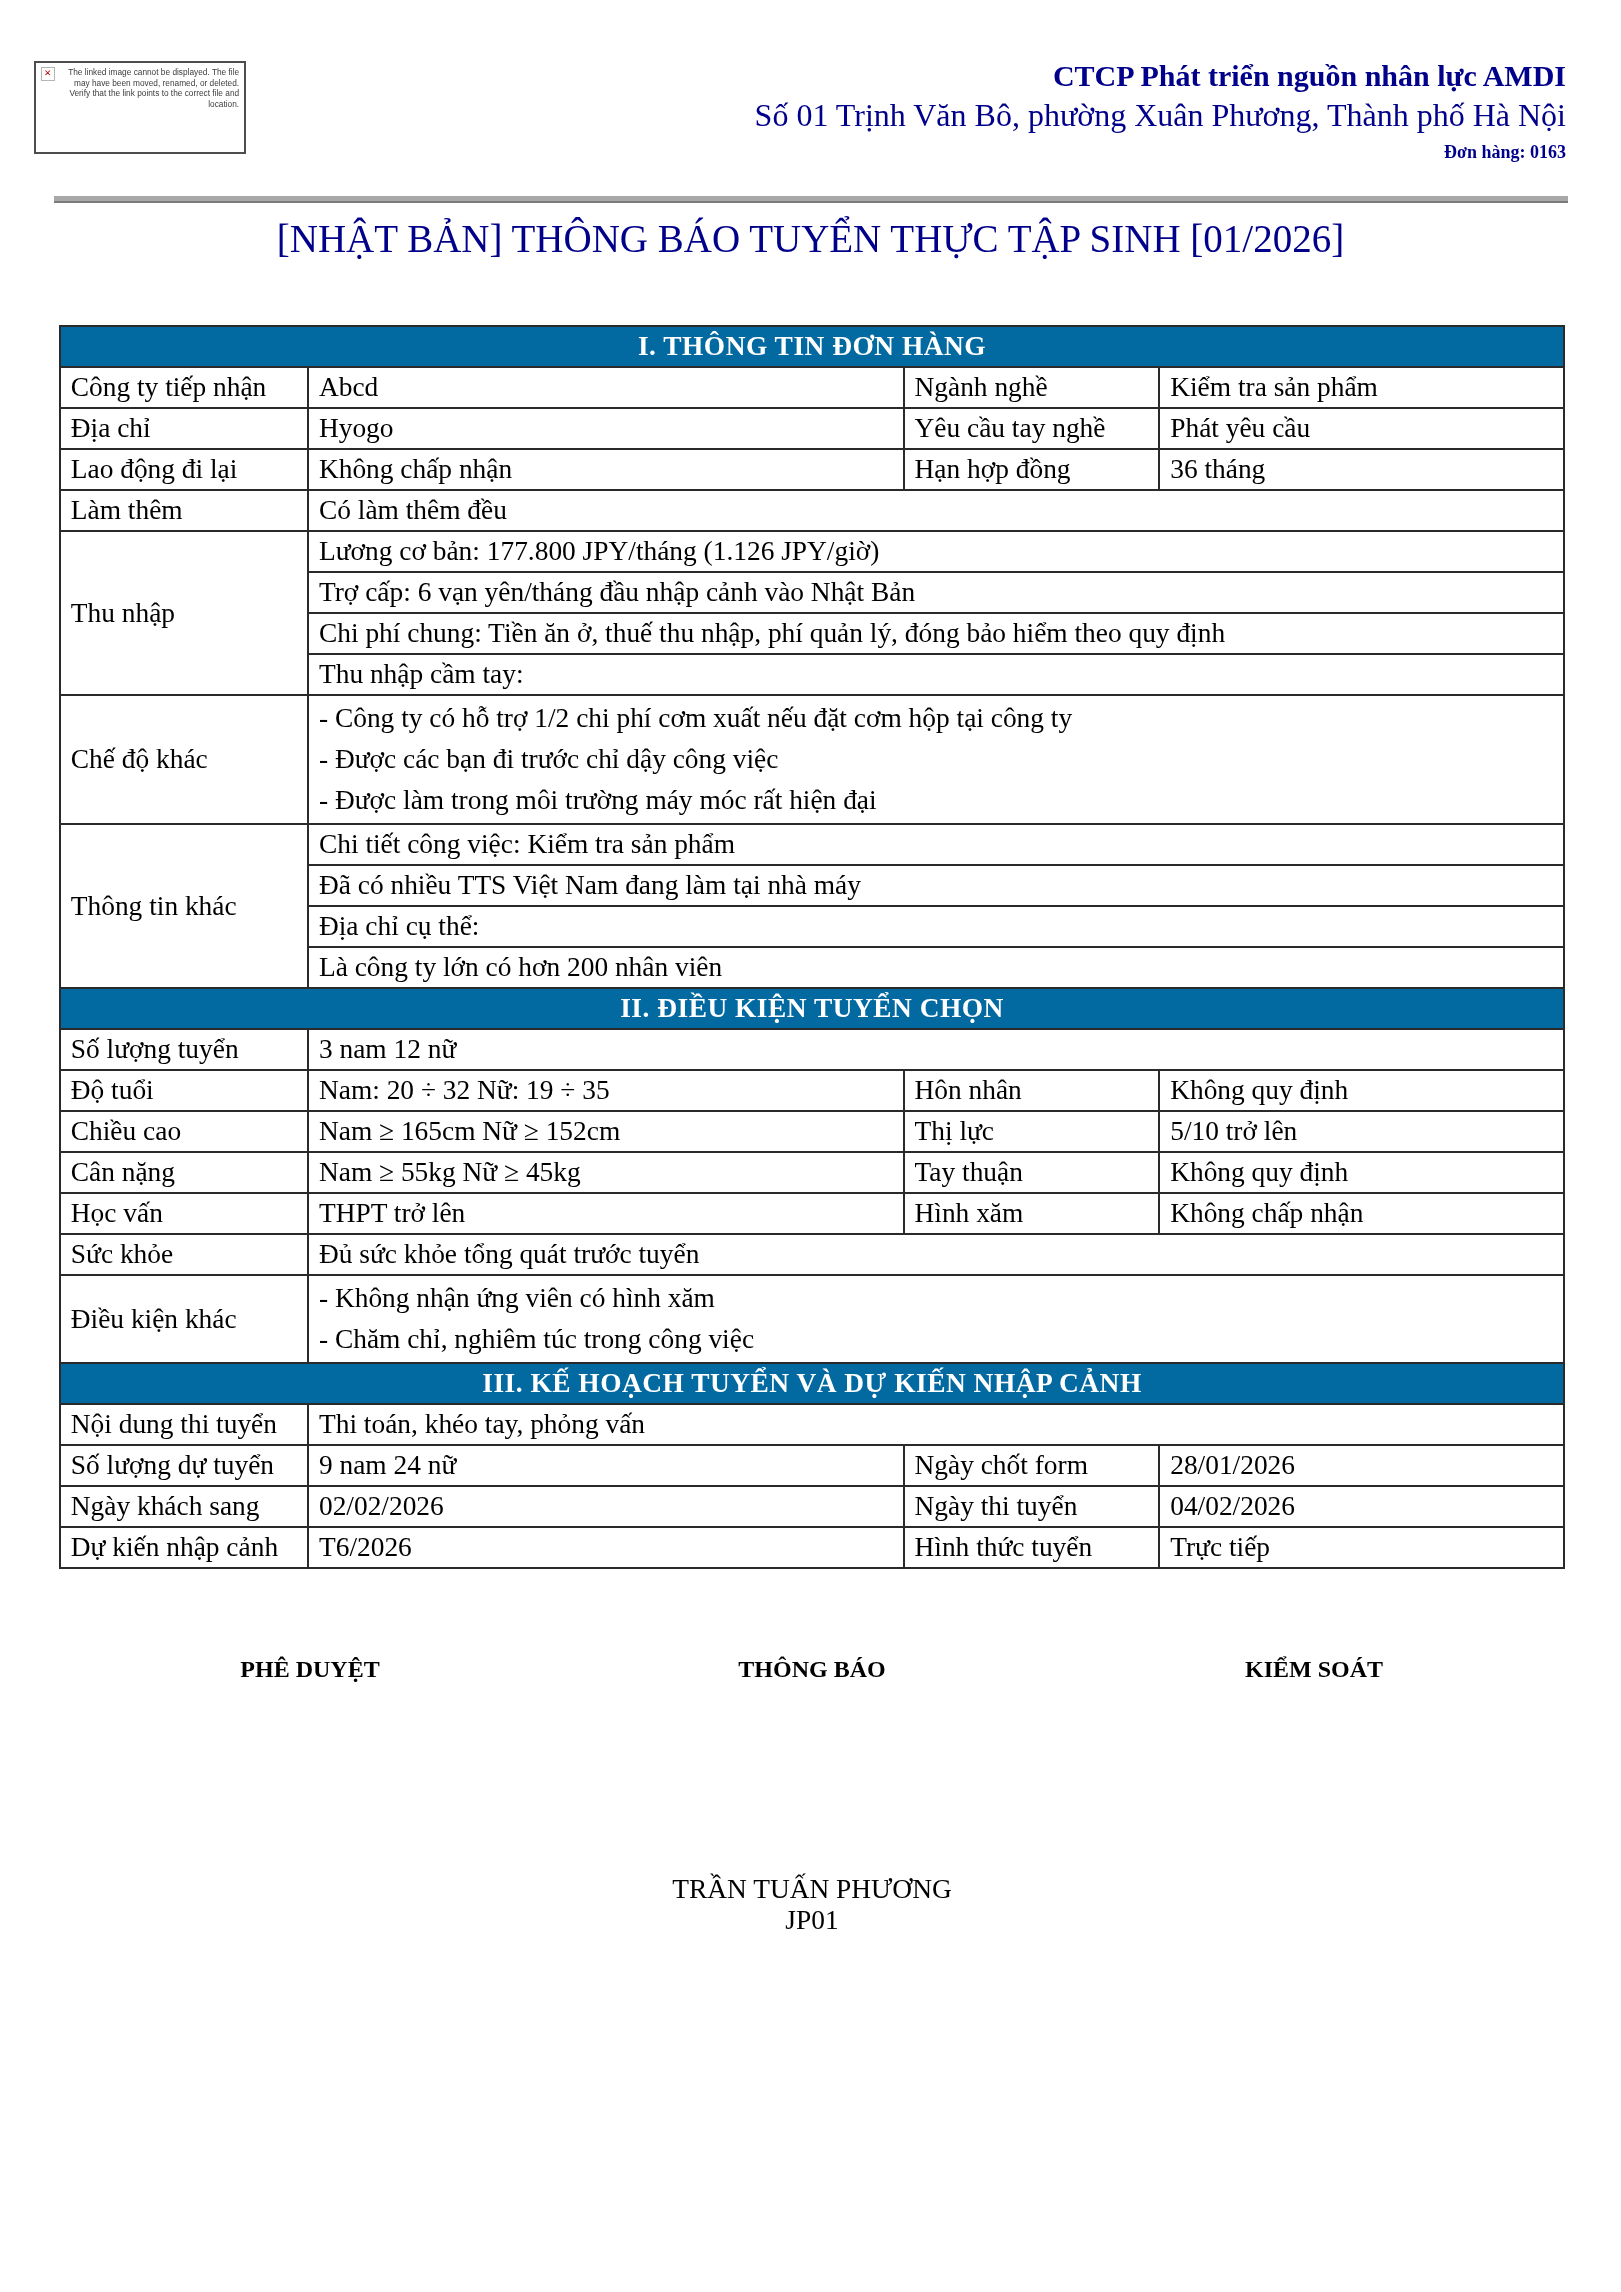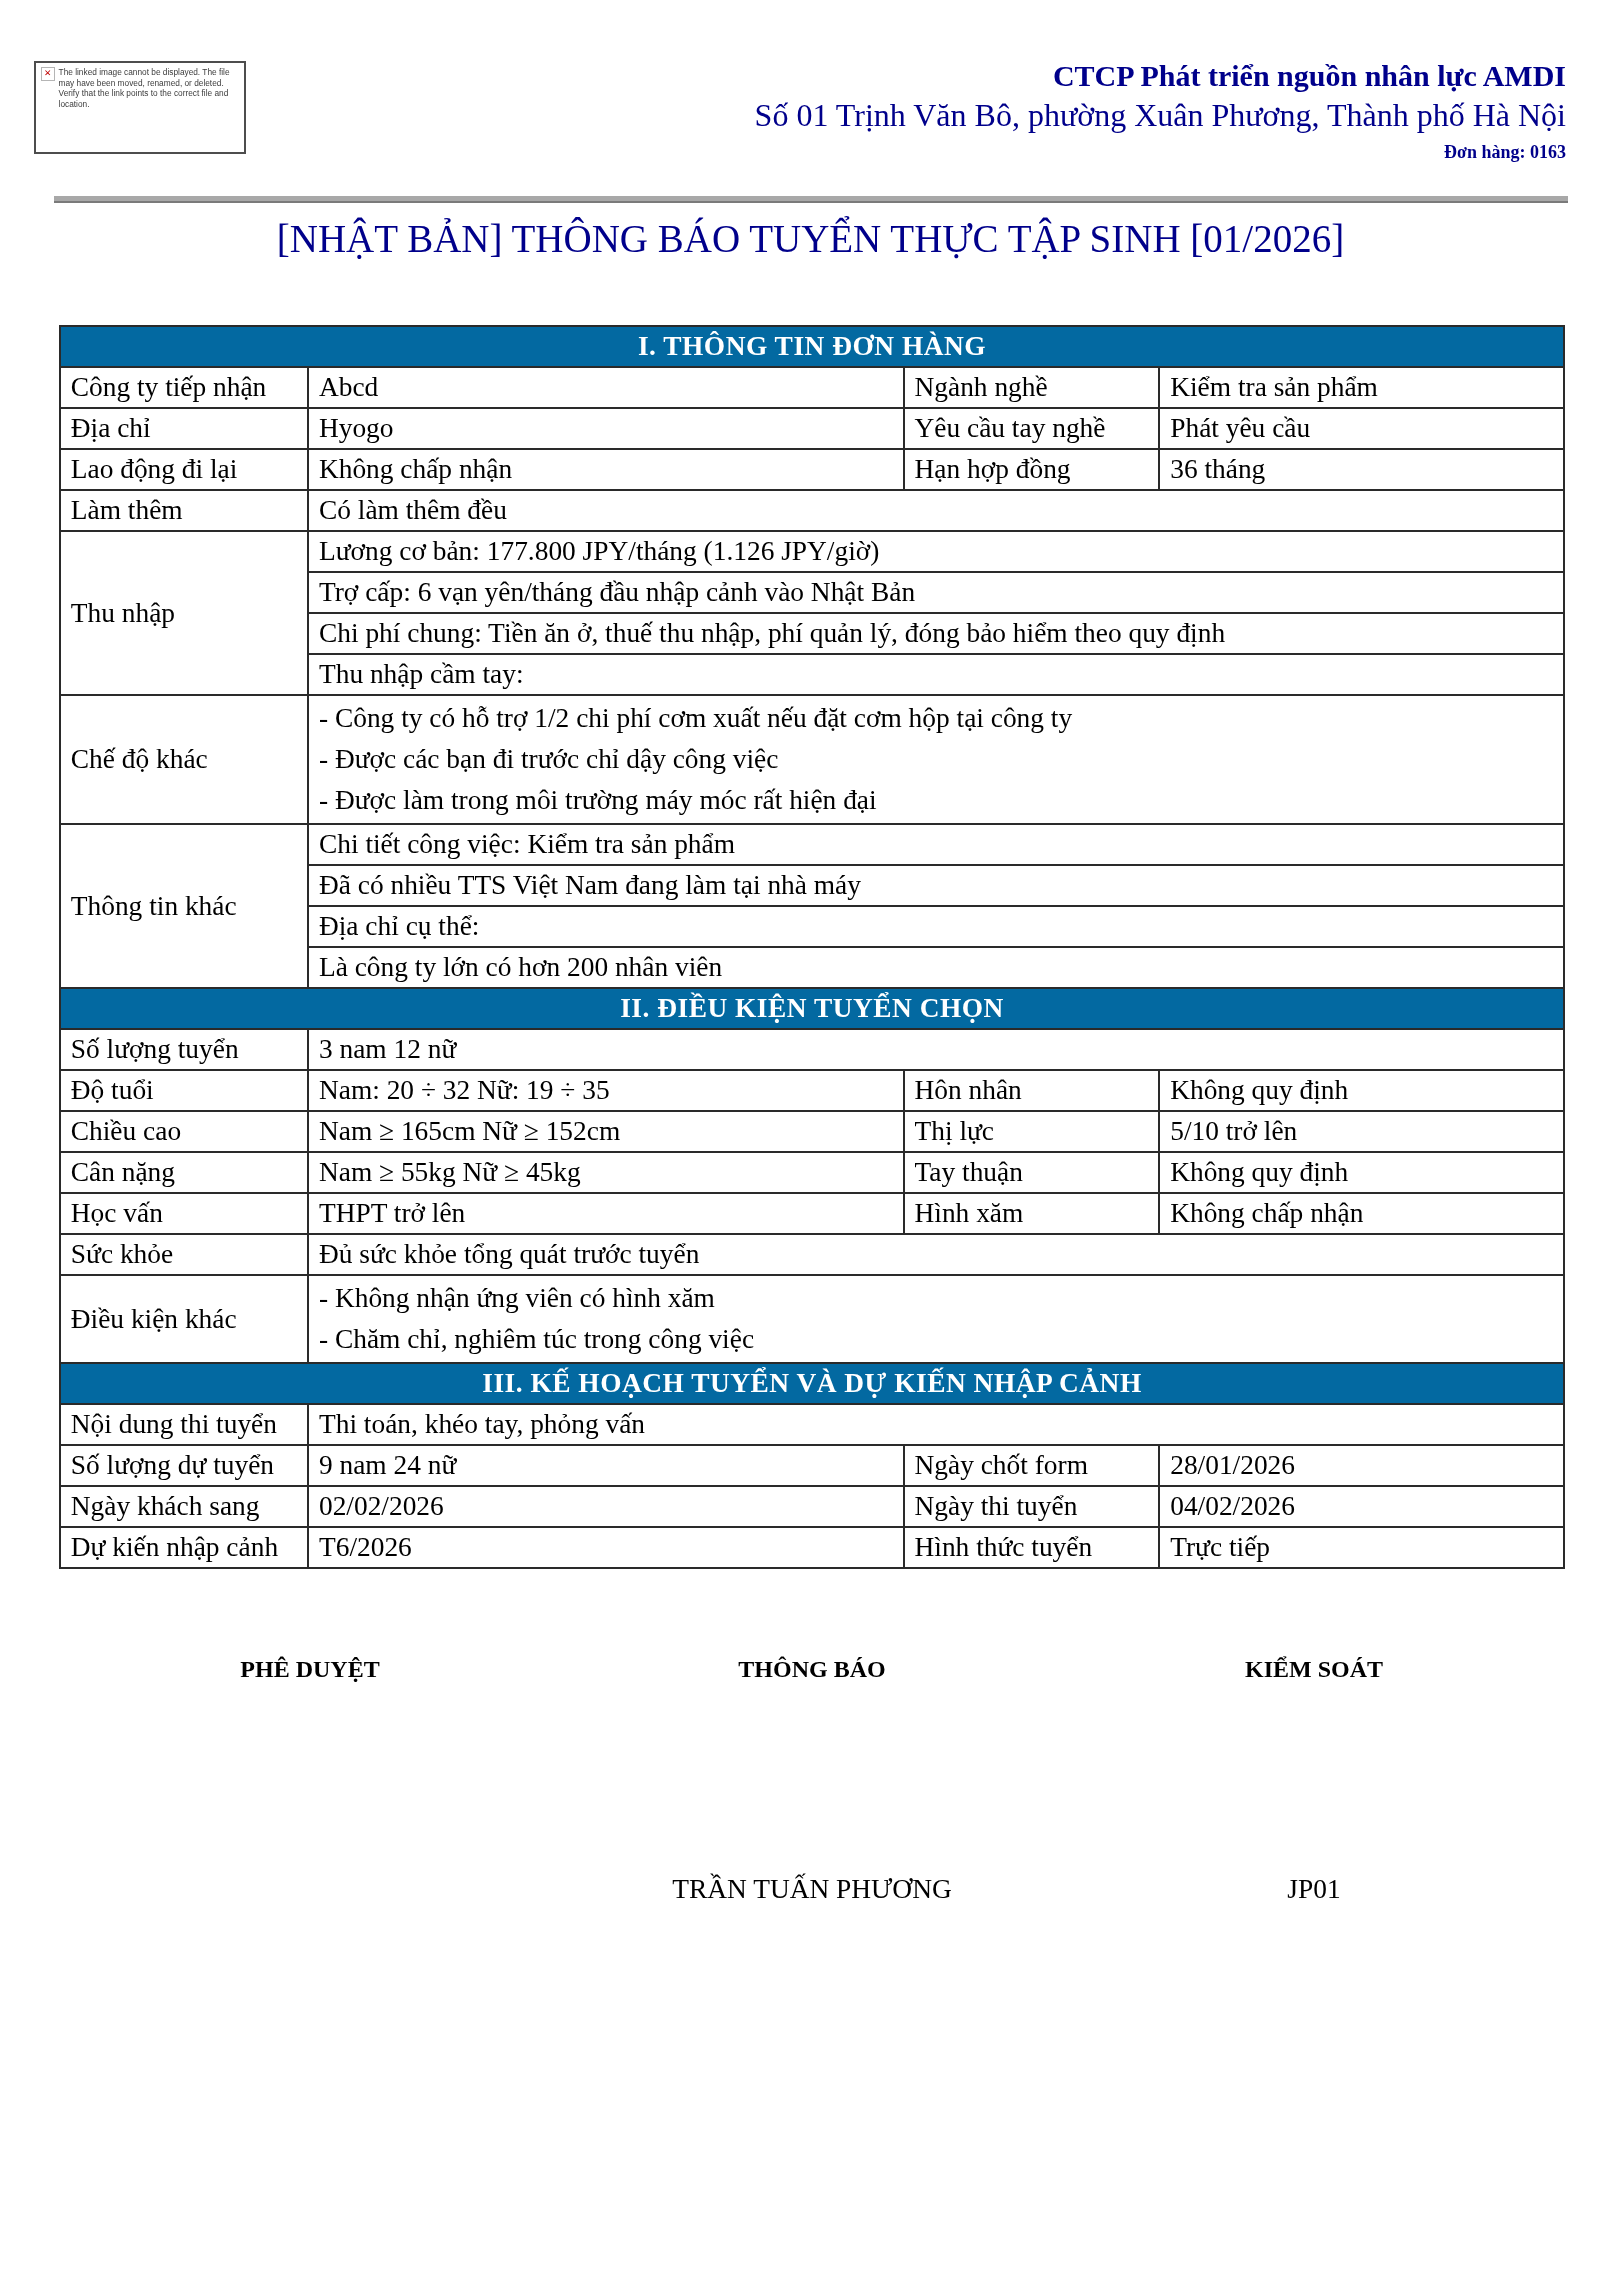--- a/index.html
+++ b/index.html
@@ -15,21 +15,21 @@
     padding:3.9px 4.9px;
   }
   .broken-inner{display:flex;gap:3.9px;align-items:flex-start;}
   .bi-icon{
     width:11.8px;height:11.8px;flex:0 0 11.8px;border:1px solid #b5b5b5;
     color:#c00000;font-size:8.8px;line-height:10.8px;text-align:center;
     font-family:"Liberation Sans","DejaVu Sans",sans-serif;
   }
   .bi-text{
     font-family:"Liberation Sans","DejaVu Sans",sans-serif;
-    font-size:8.3px;line-height:1.3;color:#3c3c3c;
+    font-size:8.3px;line-height:1.3;color:#3c3c3c;text-align:right;
   }
   
   .hdr{
     position:absolute;top:55px;right:55px;text-align:right;color:#00008B;
   }
   .hdr .company{font-size:30px;font-weight:bold;line-height:41px;}
   .hdr .address{font-size:32px;line-height:39px;}
   .hdr .order{font-size:18px;font-weight:bold;line-height:35px;}
   
   .rule{
@@ -58,21 +58,21 @@
     font-size:29px;line-height:43px;padding:2.9px 9.8px;
     letter-spacing:0.5px;
   }
   td.multi div{line-height:41px;}
   
   .sign-row{
     position:absolute;left:59px;top:1656px;width:1506px;display:flex;
   }
   .sign-row .third{flex:1 1 0;text-align:center;font-weight:bold;font-size:24px;}
   .name-row{
-    position:absolute;left:59px;top:1874px;width:1506px;display:flex;
+    position:absolute;left:59px;top:1874px;width:1506px;display:flex;flex-direction:column;
   }
   .name-row .third{flex:1 1 0;text-align:center;font-size:27.4px;}
 </style>
 </head>
 <body>
 
 <div class="broken-box">
   <div class="broken-inner">
     <div class="bi-icon">✕</div>
     <div class="bi-text">The linked image cannot be displayed. The file may have been moved, renamed, or deleted. Verify that the link points to the correct file and location.</div>

